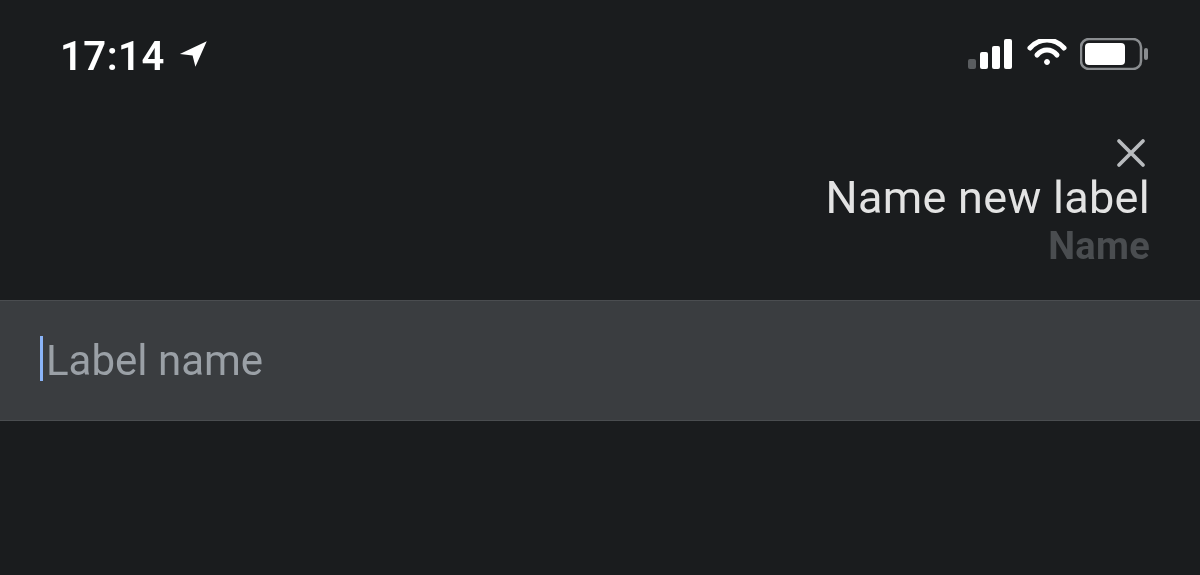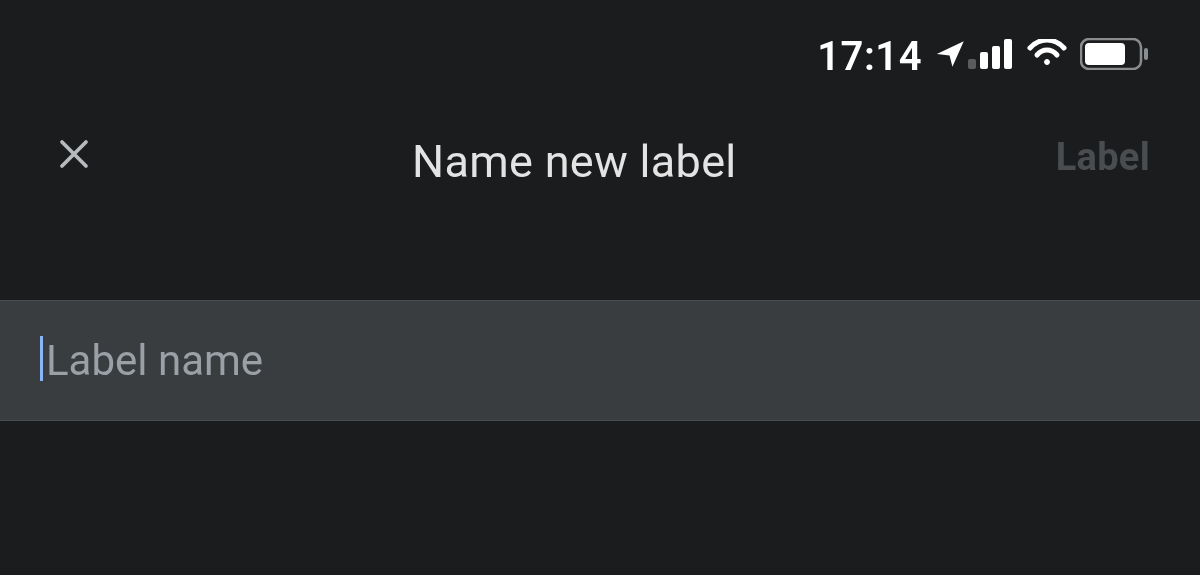--- a/index.html
+++ b/index.html
@@ -12,21 +12,21 @@
       height: 575px;
       background: #1a1c1e;
       font-family: -apple-system, BlinkMacSystemFont, 'Segoe UI', Roboto, sans-serif;
       color: #e3e3e3;
       overflow: hidden;
     }
     
     
     .status-bar {
       display: flex;
-      justify-content: flex-end;
+      justify-content: space-between;
       align-items: center;
       padding: 22px 50px 0 60px;
       height: 90px;
     }
     .status-left {
       display: flex;
       align-items: center;
       gap: 8px;
     }
     .status-time {
@@ -40,25 +40,26 @@
     }
     .status-right {
       display: flex;
       align-items: center;
       gap: 12px;
     }
     
     
     .nav-bar {
       display: flex;
-      align-items: flex-start;
+      align-items: flex-end;
       justify-content: space-between;
       padding: 0 50px 0 55px;
       height: 130px;
       margin-top: 45px;
+      flex-direction: column;
     }
     .close-icon {
       width: 38px;
       height: 38px;
       cursor: pointer;
       display: flex;
       align-items: center;
       justify-content: center;
     }
     .nav-title {
@@ -151,21 +152,21 @@
   </div>
 </div>
 
 <div class="nav-bar">
   <div class="close-icon">
     <svg width="36" height="36" viewBox="0 0 24 24" fill="none">
       <path d="M4 4 L20 20 M20 4 L4 20" stroke="#b8bbbe" stroke-width="2.5" stroke-linecap="round"></path>
     </svg>
   </div>
   <div class="nav-title">Name new label</div>
-  <div class="done-button">Label</div>
+  <div class="done-button">Name</div>
 </div>
 
 <div class="input-container">
   <div class="input-wrapper">
     <div class="input-cursor"></div>
     <input type="text" class="label-input" placeholder="Label name" style="">
   </div>
 </div>
 
 </body></html>

